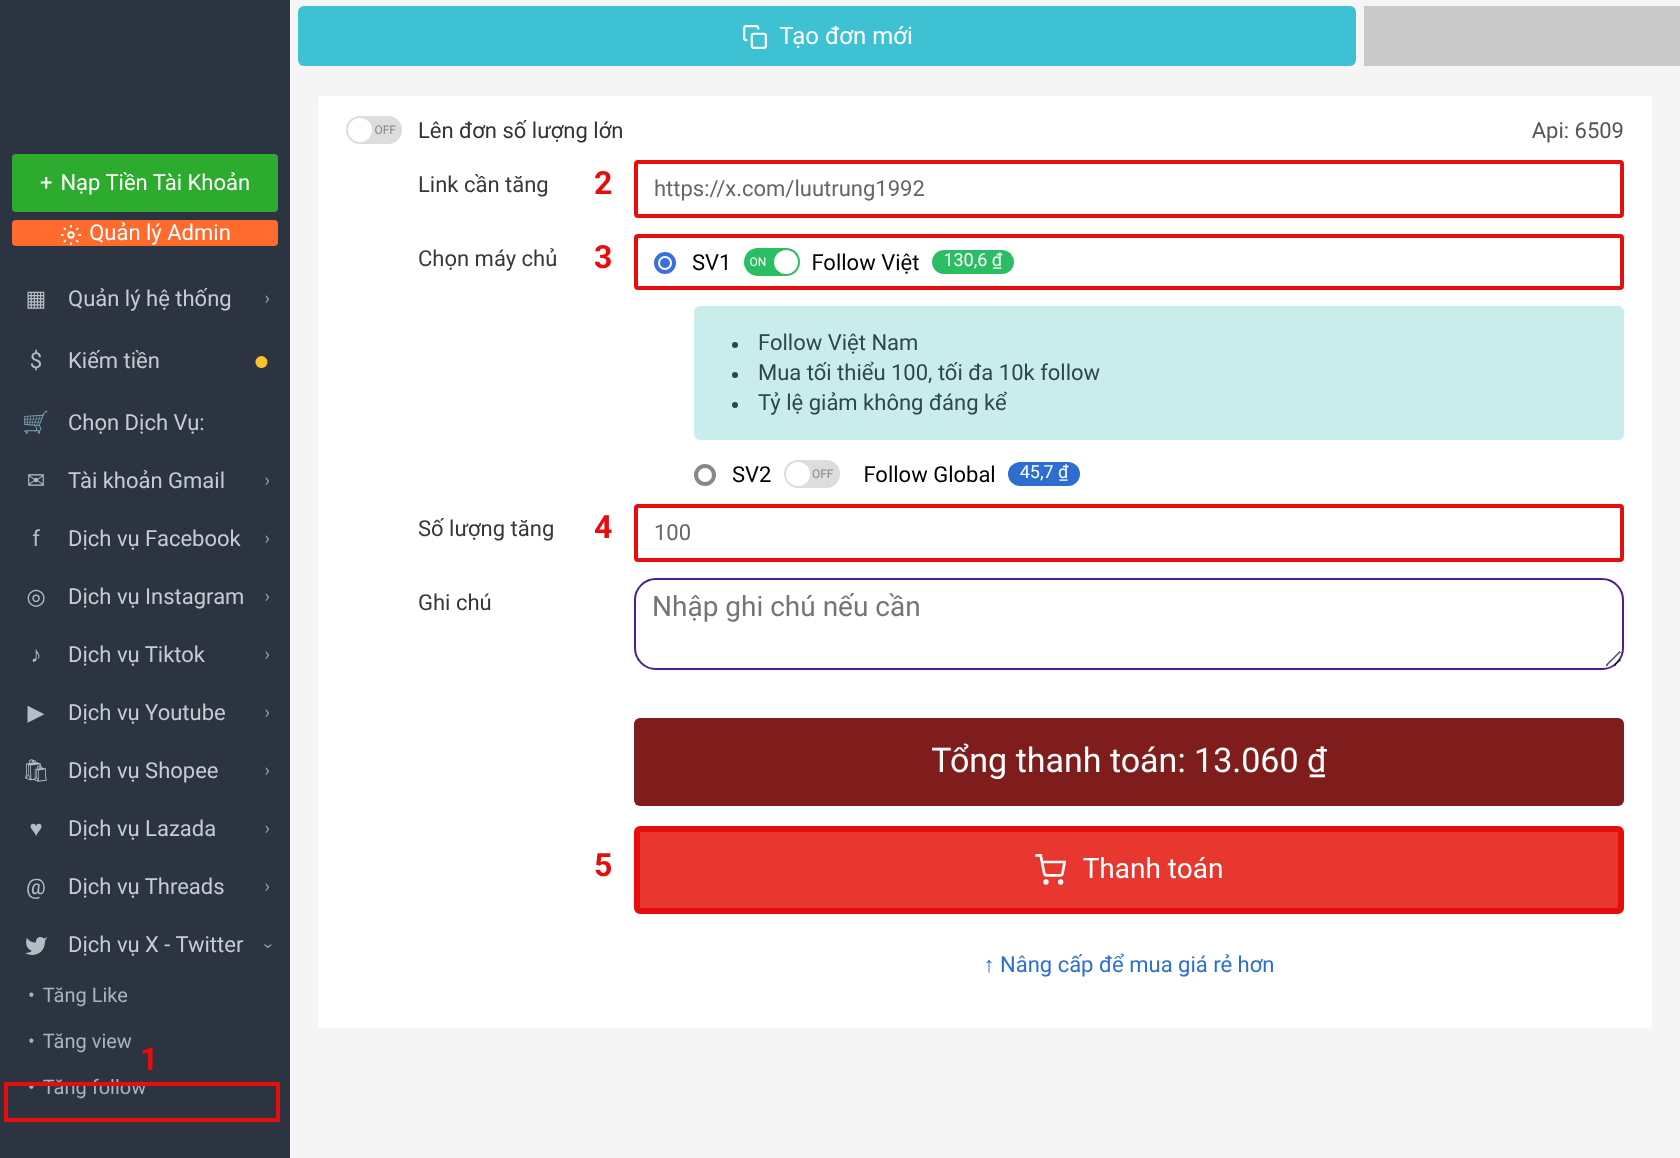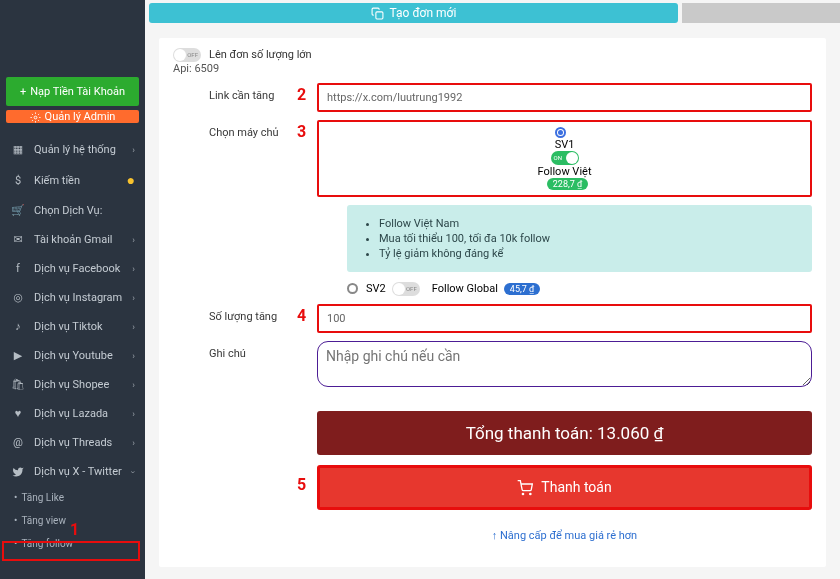--- a/index.html
+++ b/index.html
@@ -26,34 +26,34 @@
 .main { flex: 1; display: flex; flex-direction: column; }
 .topbar { display: flex; height: 36px; }
 .btn-new { flex: 1; background: #3dc1d3; color: #fff; border: none; border-radius: 3px; margin: 3px 4px; font-size: 12px; display: flex; align-items: center; justify-content: center; gap: 6px; cursor: pointer; }
 .greyblock { width: 158px; background: #c9c9c9; margin: 3px 0; }
 
 .form-card { background: #fff; margin: 12px 14px; padding: 10px 14px 24px; border-radius: 2px; position: relative; }
 .row { display: flex; align-items: flex-start; margin-top: 8px; }
 .lbl { width: 108px; font-size: 11px; color: #383838; padding-top: 6px; margin-left: 36px; }
 .ctrl { flex: 1; position: relative; }
 
-.row-top { display: flex; align-items: flex-start; justify-content: space-between; margin-bottom: 4px; flex-direction: column; }
+.row-top { display: flex; align-items: flex-end; justify-content: space-between; margin-bottom: 4px; }
 .toggle-off { display: inline-flex; align-items: center; background: #ddd; border-radius: 8px; width: 28px; height: 14px; position: relative; margin-right: 8px; }
 .toggle-off::after { content: ""; width: 12px; height: 12px; background: #fff; border-radius: 50%; position: absolute; left: 1px; top: 1px; }
 .toggle-off .txt { font-size: 6px; color: #888; position: absolute; right: 3px; }
 .toggle-on { display: inline-flex; align-items: center; background: #2bbd63; border-radius: 8px; width: 28px; height: 14px; position: relative; margin: 0 6px; }
 .toggle-on::after { content: ""; width: 12px; height: 12px; background: #fff; border-radius: 50%; position: absolute; right: 1px; top: 1px; }
 .toggle-on .txt { font-size: 6px; color: #fff; position: absolute; left: 3px; }
 .bulk-label { font-size: 11px; color: #333; }
 .api-text { font-size: 11px; color: #555; }
 
 .input-red { width: 100%; border: 2px solid #e80d0d; border-radius: 2px; padding: 6px 8px; font-size: 11px; color: #666; outline: none; }
 textarea.plain { width: 100%; border: 1px solid #4c1d95; border-radius: 11px; padding: 6px 8px; font-size: 14px; color: #666; resize: vertical; min-height: 38px; outline: none; }
 
-.server-box { border: 2px solid #e80d0d; border-radius: 2px; padding: 5px 8px; display: flex; align-items: center; font-size: 11px; flex-direction: column; }
+.server-box { border: 2px solid #e80d0d; border-radius: 2px; padding: 5px 8px; display: flex; align-items: center; font-size: 11px; }
 .radio { width: 11px; height: 11px; border: 2px solid #3b6fe0; border-radius: 50%; display: inline-block; margin-right: 8px; position: relative; }
 .radio.checked::after { content: ""; width: 5px; height: 5px; background: #3b6fe0; border-radius: 50%; position: absolute; left: 1px; top: 1px; }
 .radio.unchecked { border-color: #888; }
 .badge-green { background: #2bbd63; color: #fff; font-size: 9px; padding: 1px 6px; border-radius: 7px; margin-left: 6px; }
 .badge-blue { background: #2d6fd0; color: #fff; font-size: 9px; padding: 1px 6px; border-radius: 7px; margin-left: 6px; }
 
 .info-box { background: #c9edea; border-radius: 3px; margin: 8px 0 8px 30px; padding: 10px 14px; font-size: 11px; color: #2d474a; }
 .info-box ul { list-style: disc; padding-left: 18px; }
 .info-box li { margin: 2px 0; }
 
@@ -198,21 +198,21 @@
       <div class="lbl">Chọn máy chủ</div>
       <div class="ctrl">
         <span class="marker-red" style="left:-20px; top:2px;">3</span>
         <div class="server-box">
           <span class="radio checked"></span>
           <span>SV1</span>
           <span class="toggle-on">
               <span class="txt">ON</span>
             </span>
           <span>Follow Việt</span>
-          <span class="badge-green">228,7 ₫</span>
+          <span class="badge-green">130,6 ₫</span>
         </div>
         <div class="info-box">
           <ul>
             <li>Follow Việt Nam</li>
             <li>Mua tối thiểu 100, tối đa 10k follow</li>
             <li>Tỷ lệ giảm không đáng kể</li>
           </ul>
         </div>
         <div class="server2">
           <span class="radio unchecked"></span>

